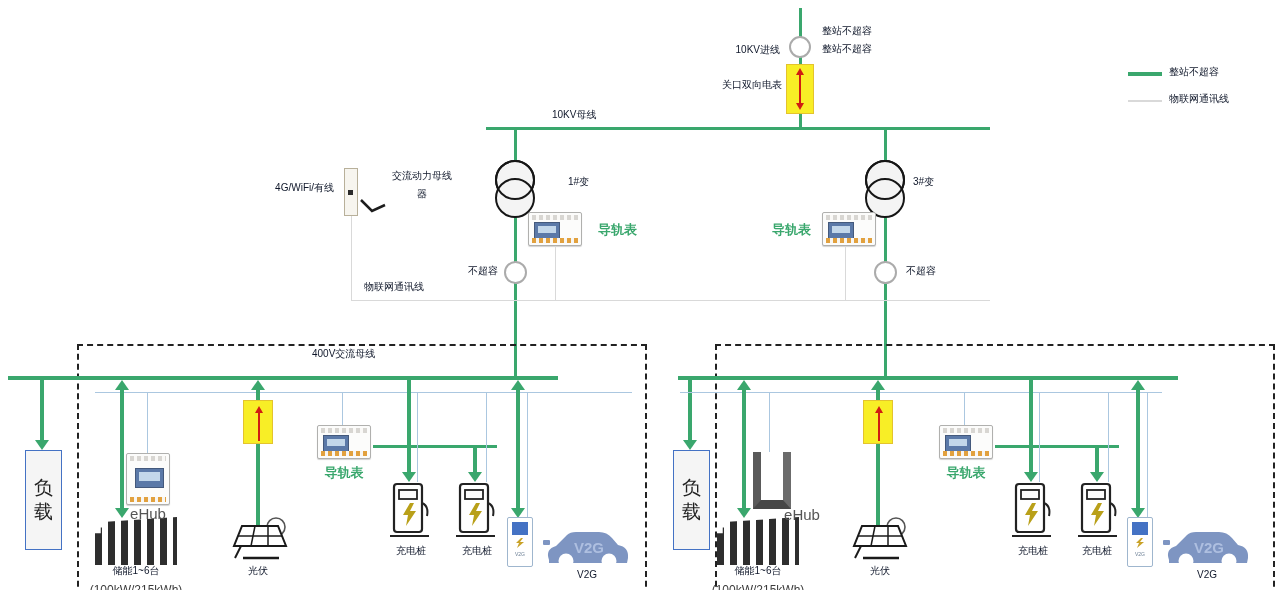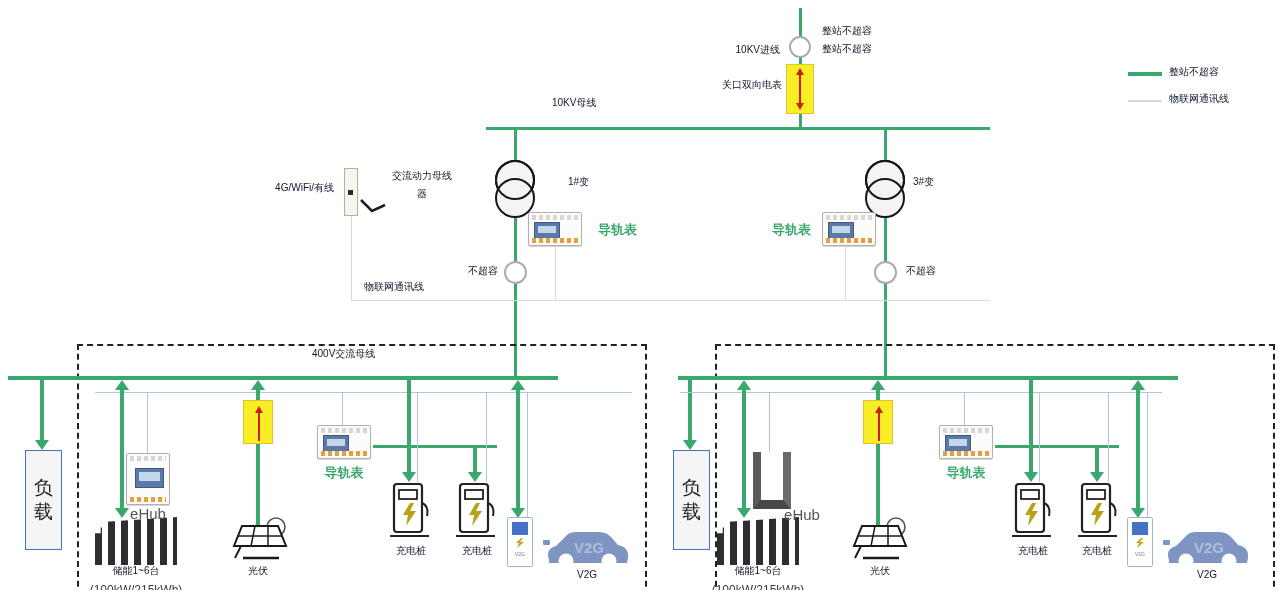--- a/index.html
+++ b/index.html
@@ -54,21 +54,21 @@
 <div class="abs ybox" style="left:786px;top:64px;width:28px;height:50px">
   <div class="abs rup" style="left:9px;top:3px"></div>
   <div class="abs rline" style="left:12px;top:8px;width:2px;height:34px"></div>
   <div class="abs rdn" style="left:9px;bottom:3px"></div>
 </div>
 <div class="abs lb rt" style="left:708px;top:44px;width:72px">10KV进线</div>
 <div class="abs lb" style="left:822px;top:25px">整站不超容</div>
 <div class="abs lb" style="left:822px;top:43px">整站不超容</div>
 <div class="abs lb rt" style="left:694px;top:79px;width:88px">关口双向电表</div>
 <div class="abs gl" style="left:486px;top:127px;width:504px;height:3px"></div>
-<div class="abs lb" style="left:552px;top:97px">10KV母线</div>
+<div class="abs lb" style="left:552px;top:109px">10KV母线</div>
 
 <div class="abs gl" style="left:1128px;top:72px;width:34px;height:4px"></div>
 <div class="abs lb" style="left:1169px;top:66px">整站不超容</div>
 <div class="abs cl" style="left:1128px;top:100px;width:34px;height:2px"></div>
 <div class="abs lb" style="left:1169px;top:93px">物联网通讯线</div>
 
 <div class="abs gl" style="left:514px;top:128px;width:3px;height:250px"></div>
 <div class="abs gl" style="left:884px;top:128px;width:3px;height:250px"></div>
 
 <div class="abs txc txf" style="left:495px;top:160px;width:40px;height:40px"></div>

